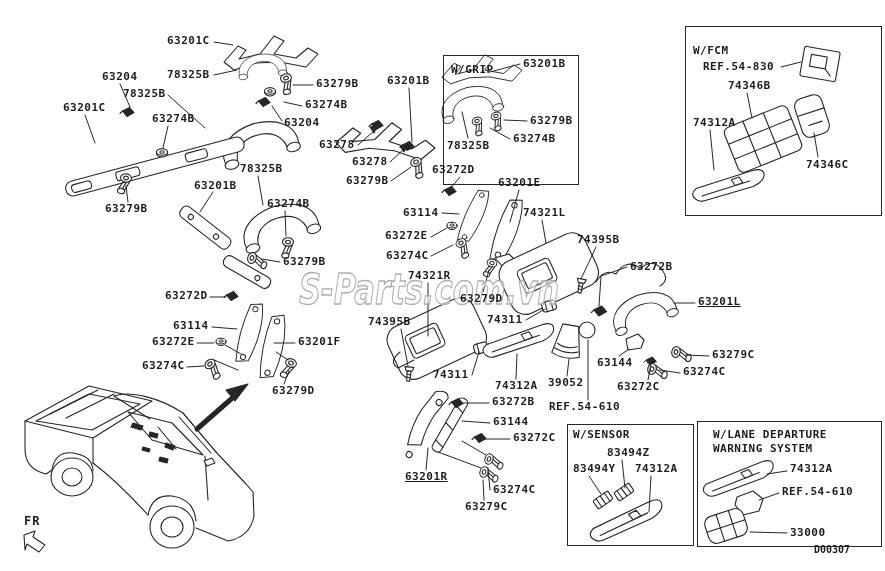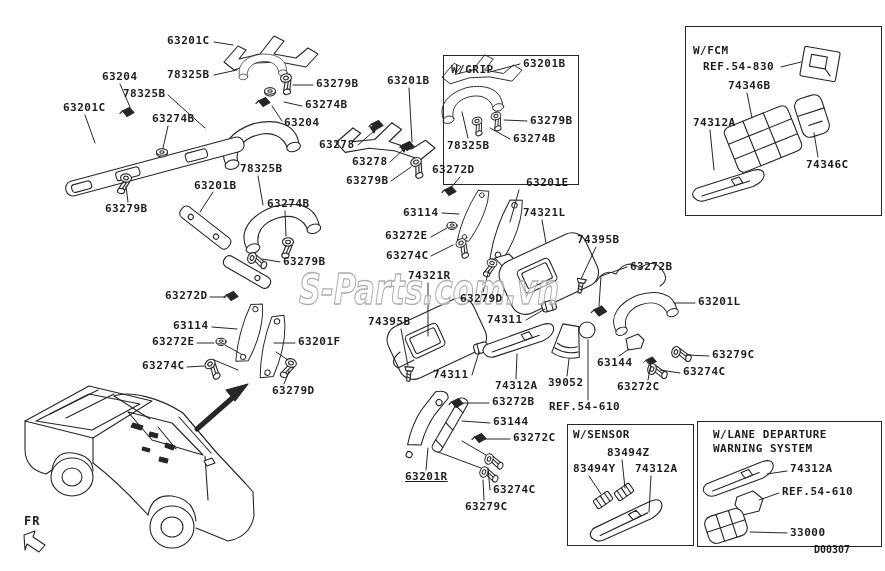--- a/index.html
+++ b/index.html
@@ -295,30 +295,30 @@
       <div class="lbl" style="left: 283px; top: 256px;">63279B</div>
       <div class="lbl" style="left: 523px; top: 58px;">63201B</div>
       <div class="lbl" style="left: 530px; top: 115px;">63279B</div>
       <div class="lbl" style="left: 513px; top: 133px;">63274B</div>
       <div class="lbl" style="left: 447px; top: 140px;">78325B</div>
       <div class="lbl" style="left: 703px; top: 61px; text-align: right;">REF.54-830</div>
       <div class="lbl" style="left: 728px; top: 80px;">74346B</div>
       <div class="lbl" style="left: 693px; top: 117px;">74312A</div>
       <div class="lbl" style="left: 806px; top: 159px;">74346C</div>
       <div class="lbl" style="left: 432px; top: 164px;">63272D</div>
-      <div class="lbl" style="left: 526px; top: 177px;">63201E</div>
+      <div class="lbl" style="left: 498px; top: 177px;">63201E</div>
       <div class="lbl" style="left: 403px; top: 207px;">63114</div>
       <div class="lbl" style="left: 523px; top: 207px;">74321L</div>
       <div class="lbl" style="left: 385px; top: 230px;">63272E</div>
       <div class="lbl" style="left: 577px; top: 234px;">74395B</div>
       <div class="lbl" style="left: 386px; top: 250px;">63274C</div>
       <div class="lbl" style="left: 630px; top: 261px;">63272B</div>
       <div class="lbl" style="left: 408px; top: 270px;">74321R</div>
       <div class="lbl" style="left: 460px; top: 293px;">63279D</div>
-      <div class="lbl" style="left: 698px; top: 296px;">63201L</div>
+      <div class="lbl" style="left: 698px; top: 296px; text-decoration: underline;">63201L</div>
       <div class="lbl" style="left: 368px; top: 316px;">74395B</div>
       <div class="lbl" style="left: 487px; top: 314px;">74311</div>
       <div class="lbl" style="left: 712px; top: 349px;">63279C</div>
       <div class="lbl" style="left: 597px; top: 357px;">63144</div>
       <div class="lbl" style="left: 683px; top: 366px;">63274C</div>
       <div class="lbl" style="left: 433px; top: 369px;">74311</div>
       <div class="lbl" style="left: 495px; top: 380px;">74312A</div>
       <div class="lbl" style="left: 548px; top: 377px;">39052</div>
       <div class="lbl" style="left: 617px; top: 381px;">63272C</div>
       <div class="lbl" style="left: 549px; top: 401px;">REF.54-610</div>

